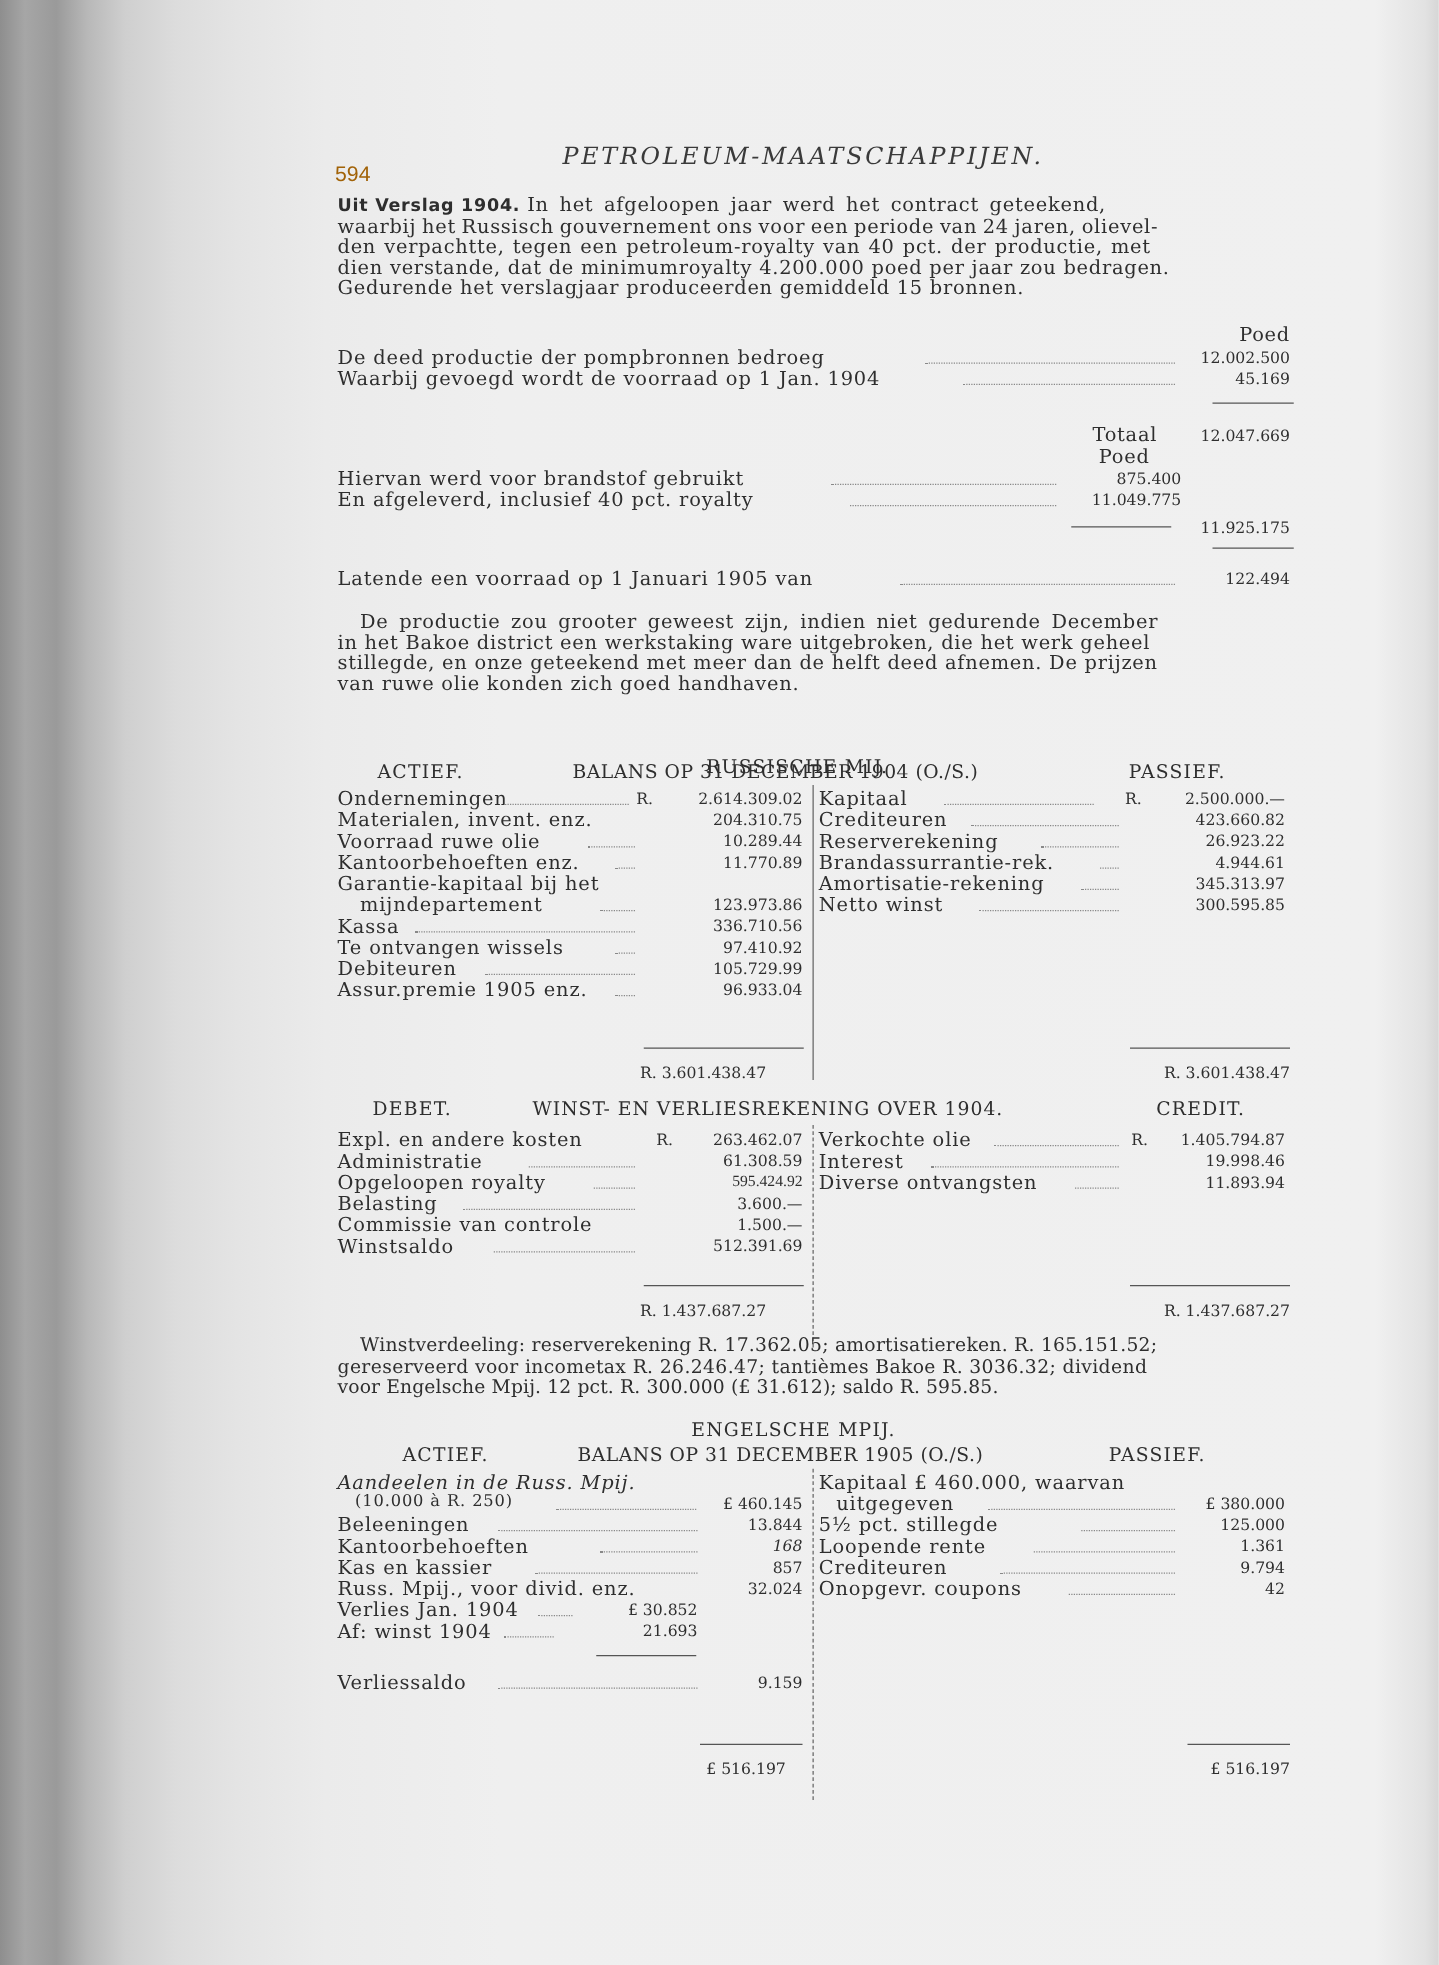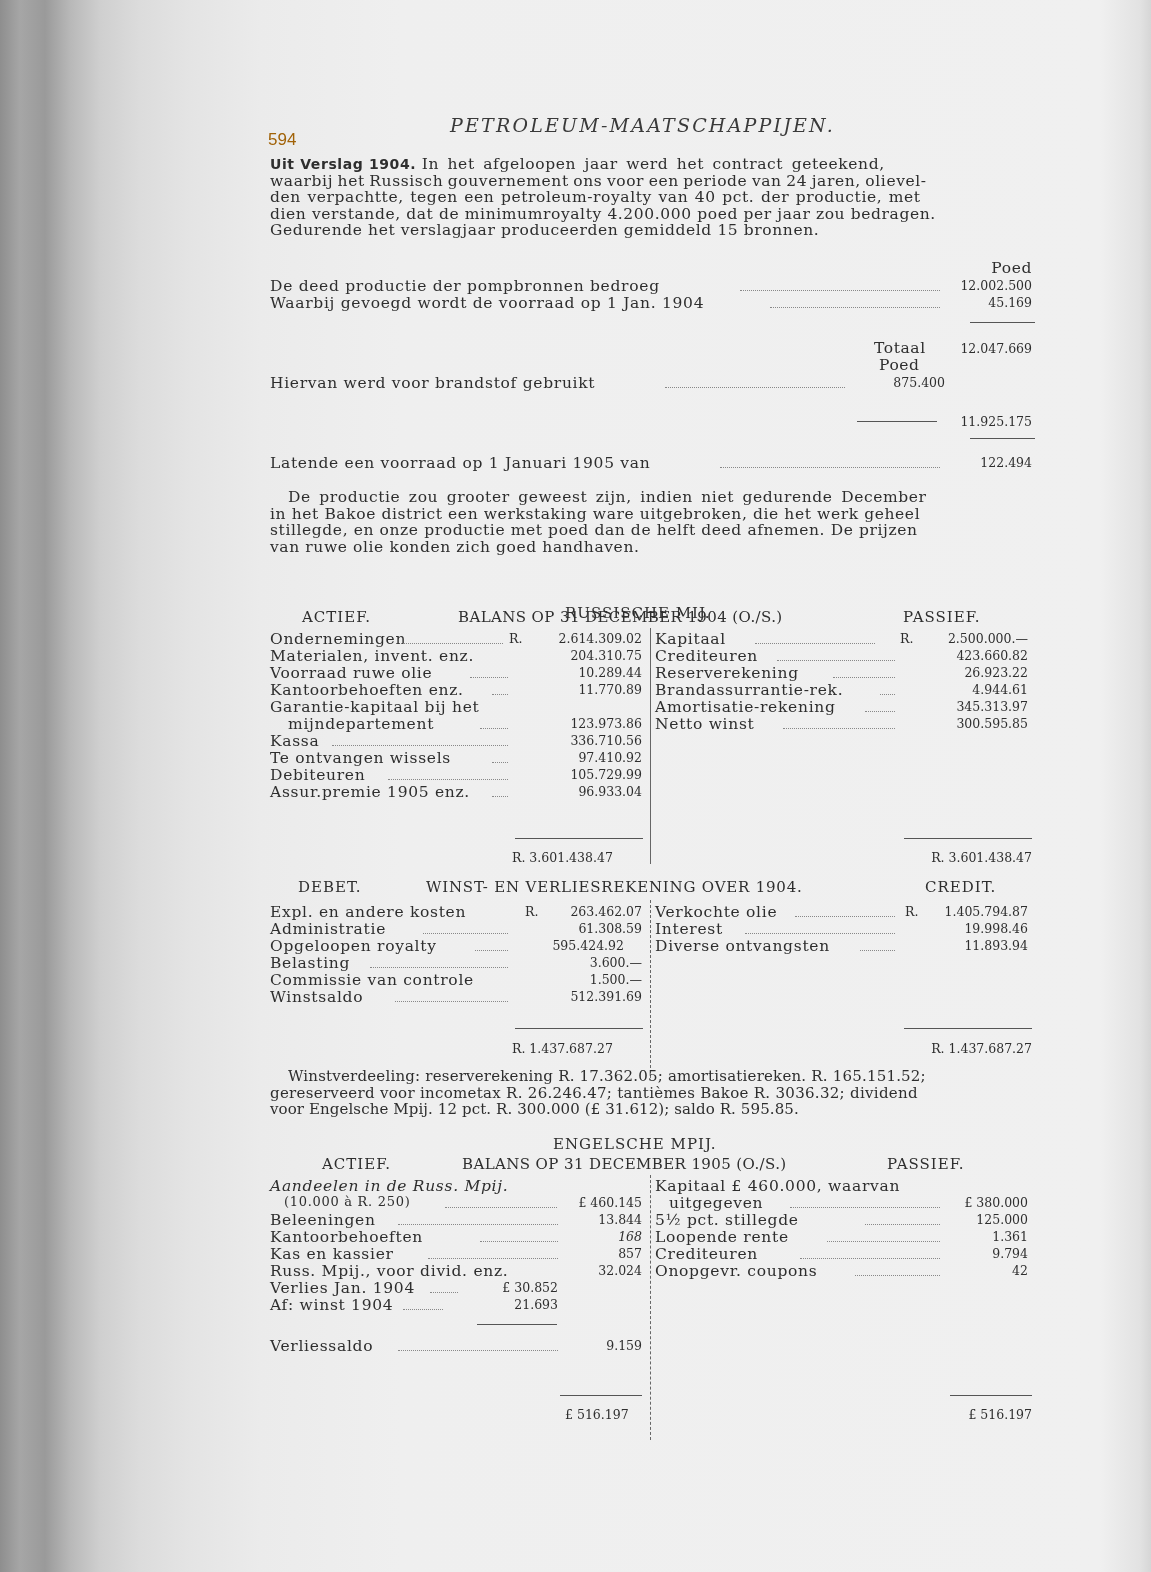--- a/index.html
+++ b/index.html
@@ -53,34 +53,39 @@
     </div>
     <div class="rule" style="top:62px;right:0;width:65px;"></div>
     <span class="abs t" style="top:80px;left:604px;">Totaal</span>
     <span class="abs n" style="top:81px;right:3px;">12.047.669</span>
     <span class="abs t" style="top:97px;left:609px;">Poed</span>
     <div class="row" style="top:114px;width:680px;">
       <span class="lbl">Hiervan werd voor brandstof gebruikt</span>
       <span class="dots" style="left:395px;width:180px;"></span>
       <span class="val" style="right:5px;">875.400</span>
     </div>
+    <div class="row" style="top:131px;width:680px;">
+      <span class="lbl">En afgeleverd, inclusief 40 pct. royalty</span>
+      <span class="dots" style="left:410px;width:165px;"></span>
+      <span class="val" style="right:5px;">11.049.775</span>
+    </div>
     <div class="rule" style="top:161px;left:587px;width:80px;"></div>
     <span class="abs n" style="top:154px;right:3px;">11.925.175</span>
     <div class="rule" style="top:178px;right:0;width:65px;"></div>
     <div class="row" style="top:194px;width:765px;">
       <span class="lbl">Latende een voorraad op 1 Januari 1905 van</span>
       <span class="dots" style="left:450px;width:220px;"></span>
       <span class="val" style="right:3px;">122.494</span>
     </div>
   </div>
 
   <div class="abs" style="top:389px;left:0;width:765px;">
     <div class="abs t" style="top:0;left:18px;word-spacing:3px;">De productie zou grooter geweest zijn, indien niet gedurende December</div>
     <div class="abs t" style="top:16.5px;left:0;">in het Bakoe district een werkstaking ware uitgebroken, die het werk geheel</div>
-    <div class="abs t" style="top:33px;left:0;">stillegde, en onze productie met poed dan de helft deed afnemen. De prijzen</div>
+    <div class="abs t" style="top:33px;left:0;">stillegde, en onze geteekend met meer dan de helft deed afnemen. De prijzen</div>
     <div class="abs t" style="top:49.5px;left:0;">van ruwe olie konden zich goed handhaven.</div>
   </div>
 
   <div class="abs" style="top:488px;left:0;width:765px;height:280px;">
     <span class="abs caps" style="top:16px;left:295px;">RUSSISCHE MIJ.</span>
     <span class="abs caps" style="top:20px;left:32px;">ACTIEF.</span>
     <span class="abs caps" style="top:20px;left:188px;letter-spacing:0.4px;">BALANS OP 31 DECEMBER 1904 (O./S.)</span>
     <span class="abs caps" style="top:20px;left:633px;">PASSIEF.</span>
 
     <div class="vline" style="left:380px;top:40px;height:236px;"></div>
@@ -190,21 +195,21 @@
           <span class="val" style="right:0;">263.462.07</span>
         </div>
       <div class="row" style="top:17px;width:372px;">
           <span class="lbl">Administratie</span>
           <span class="dots" style="left:153px;width:85px;"></span>
           <span class="val" style="right:0;">61.308.59</span>
         </div>
       <div class="row" style="top:34px;width:372px;">
           <span class="lbl">Opgeloopen royalty</span>
           <span class="dots" style="left:205px;width:33px;"></span>
-          <span class="val" style="right:18px;">595.424.92</span>
+          <span class="val" style="right:0;font-family:Liberation Serif, serif;">595.424.92</span>
         </div>
       <div class="row" style="top:51px;width:372px;">
           <span class="lbl">Belasting</span>
           <span class="dots" style="left:100px;width:138px;"></span>
           <span class="val" style="right:0;">3.600.—</span>
         </div>
       <div class="row" style="top:68px;width:372px;">
           <span class="lbl">Commissie van controle</span>
           <span class="val" style="right:0;">1.500.—</span>
         </div>

